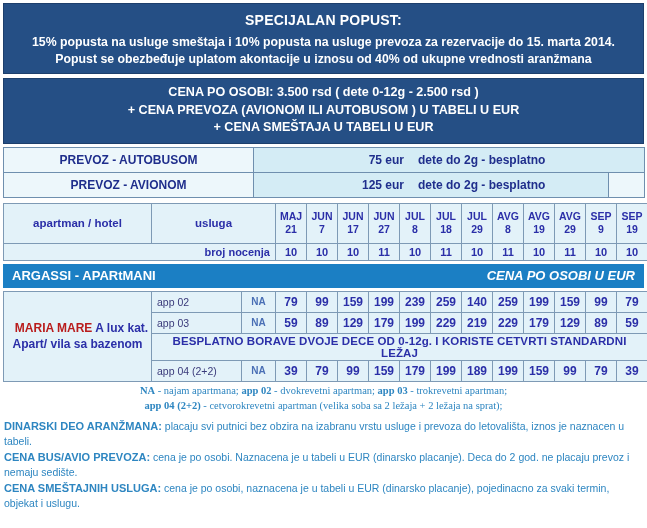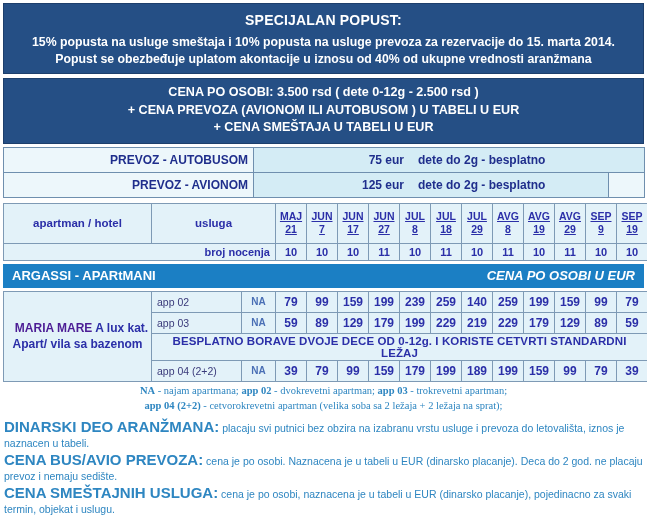--- a/index.html
+++ b/index.html
@@ -38,42 +38,42 @@
   .prevoz{margin:3px 3px 0 3px;width:641px;table-layout:fixed;}
   .prevoz td{
     border:1px solid #6f8fae;
     background:#EAF6FB;
     color:#1F2E8C;
     font-weight:bold;
     font-size:12px;
     padding:2px 5px;
     height:20px;
   }
-  .prevoz td.lbl{background:#EDF7FB;text-align:right;margin-top:27px;}
+  .prevoz td.lbl{background:#EDF7FB;text-align:center;margin-top:27px;}
   .prevoz td.val{background:#D4ECF5;text-align:left;}
   .prevoz td.val .price{display:inline-block;width:145px;text-align:right;}
   .prevoz td.val .note{display:inline-block;padding-left:14px;}
   .prevoz td.pad{background:#EDF7FB;}
 
   .spacer{height:5px;}
 
   
   .main{margin:0 3px;width:641px;table-layout:fixed;border-collapse:collapse;}
   .main td{
     border:1px solid #7E9AB5;
     background:#E3F2F9;
     color:#2B2FA8;
     font-size:11px;
     font-weight:bold;
     text-align:center;
     padding:1px 2px;
     box-sizing:border-box;
   }
   .main td.hdr-name{font-size:11.5px;font-weight:bold;height:40px;}
-  .main td.mon{font-size:10.5px;line-height:13px;padding:2px 0;text-decoration:underline;}
+  .main td.mon{font-size:10.5px;line-height:13px;padding:2px 0;}
   .main td.mon .m{display:block;}
   .main td.mon .d{display:block;}
   .main td.nights-lbl{text-align:right;padding-right:5px;font-size:11px;margin-left:44px;}
   .main td.nights{font-size:11px;height:17px;}
 
   .argassi{margin:0 3px;width:641px;table-layout:fixed;}
   .argassi td{
     background:#1B7FC4;
     color:#ffffff;
     border:1px solid #1B7FC4;
@@ -84,21 +84,21 @@
   }
   .argassi td.r{text-align:right;font-style:italic;}
 
   .main td.hotel{
     text-align:center;
     font-size:12px;
     line-height:16px;
     vertical-align:middle;
     padding:2px;
   }
-  .main td.hotel .brand{color:#4c1d95;margin-left:8px;}
+  .main td.hotel .brand{color:#b91c1c;margin-left:8px;}
   .main td.hotel .rest{color:#2B2FA8;}
   .main td.appname{text-align:left;font-weight:normal;font-size:10.5px;color:#3a3a7a;padding-left:5px;}
   .main td.na{color:#4a6fb5;font-size:10px;font-weight:bold;}
   .main td.price{font-size:12px;height:21px;}
   .main td.free{font-size:11.5px;height:21px;letter-spacing:.1px;}
 
   
   .legend{
     text-align:center;
     color:#2E86C1;
@@ -108,21 +108,21 @@
     font-family:Liberation Serif, serif;
   }
   .legend b{font-weight:bold;}
 
   .notes{
     color:#2E86C1;
     font-size:10.5px;
     line-height:15.5px;
     padding:6px 4px 0 4px;
   }
-  .notes b{font-weight:bold;font-size:15px;}
+  .notes b{font-weight:bold;font-size:11px;}
 </style>
 </head>
 <body>
 
 <div class="page">
 
   <div class="banner banner-a">
     <div class="ttl">SPECIJALAN POPUST:</div>
     <div class="l1">15% popusta na usluge smeštaja i 10% popusta na usluge prevoza za rezervacije do 15. marta 2014.</div>
     <div class="l2">Popust se obezbeđuje uplatom akontacije u iznosu od 40% od ukupne vrednosti aranžmana</div>

